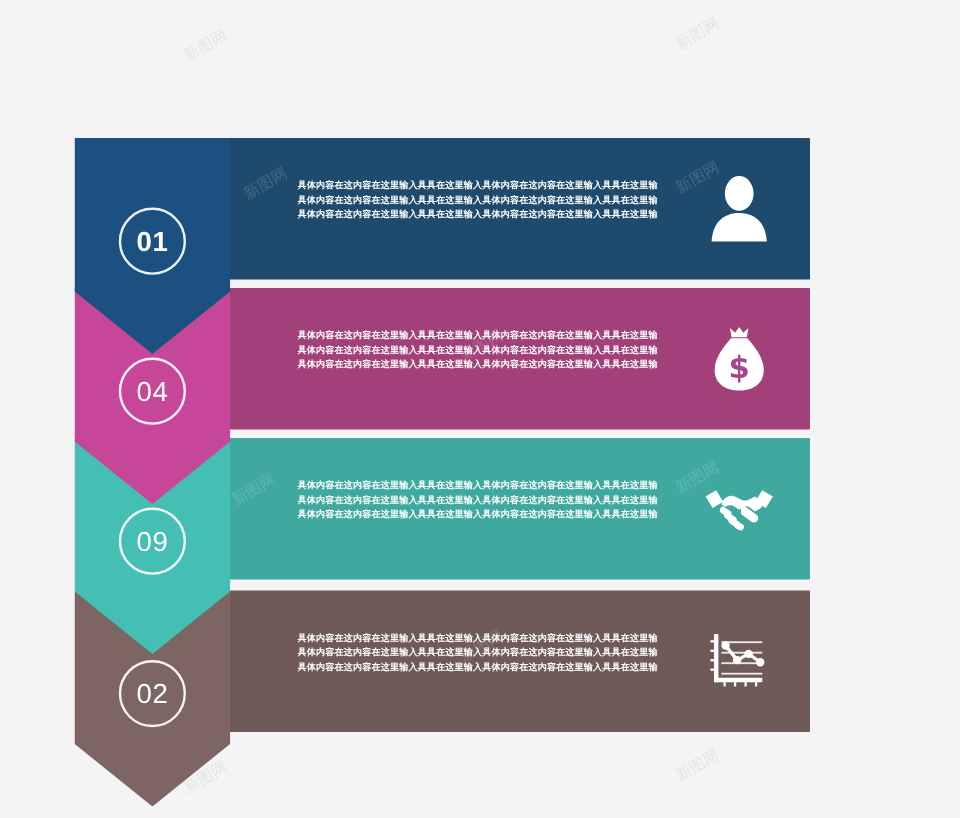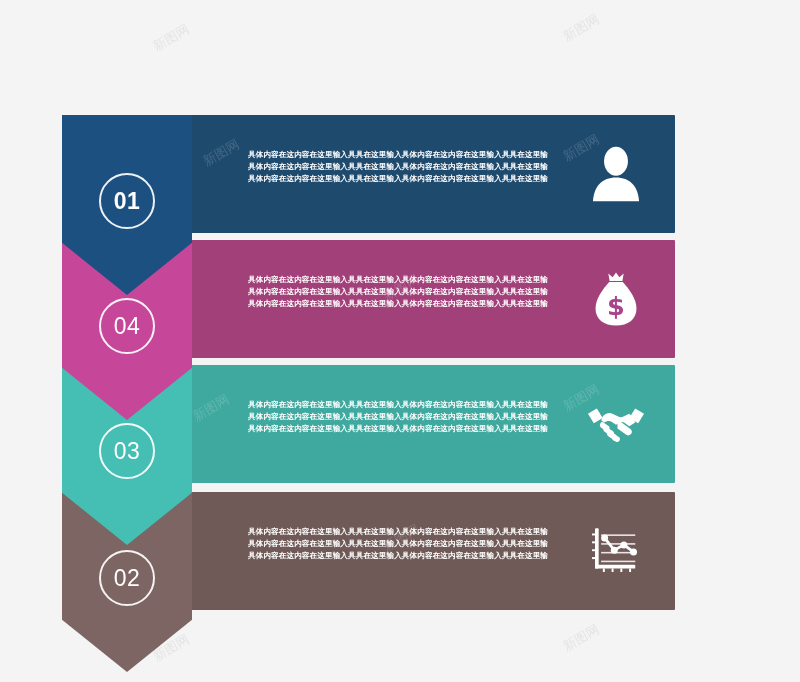--- a/index.html
+++ b/index.html
@@ -133,21 +133,21 @@
           <circle cx="52" cy="33" r="4"></circle>
         </g>
       </svg>
     </div>
   </div>
 
   <div class="row">
     <div class="bar" id="bar-3" style="left: 190px; top: 365px; width: 485px; height: 118px; background: rgb(63, 169, 159);"></div>
     <div class="chevron" id="chev-3" style="left: 62px; top: 365px; width: 130px; height: 180px; background: rgb(69, 190, 179);"></div>
     <div class="num-circle" id="circ-3" style="left: 99px; top: 423px;">
-      <span>03</span>
+      <span>09</span>
     </div>
     <div class="copy" id="copy-3" style="left: 248px; top: 399px;">
       <div>具体内容在这内容在这里输入具具在这里输入具体内容在这内容在这里输入具具在这里输入</div>
       <div>具体内容在这内容在这里输入具具在这里输入具体内容在这内容在这里输入具具在这里输入</div>
       <div>具体内容在这内容在这里输入具具在这里输入具体内容在这内容在这里输入具具在这里输入</div>
     </div>
     <div class="icon-box" id="icon-3" style="left: 583px; top: 391px;">
       <svg width="62" height="46" viewBox="0 0 84 56" aria-hidden="true">
         <g fill="#ffffff">
           <path d="M4 14 L16 7 L24 20 L12 27 Z"></path>

